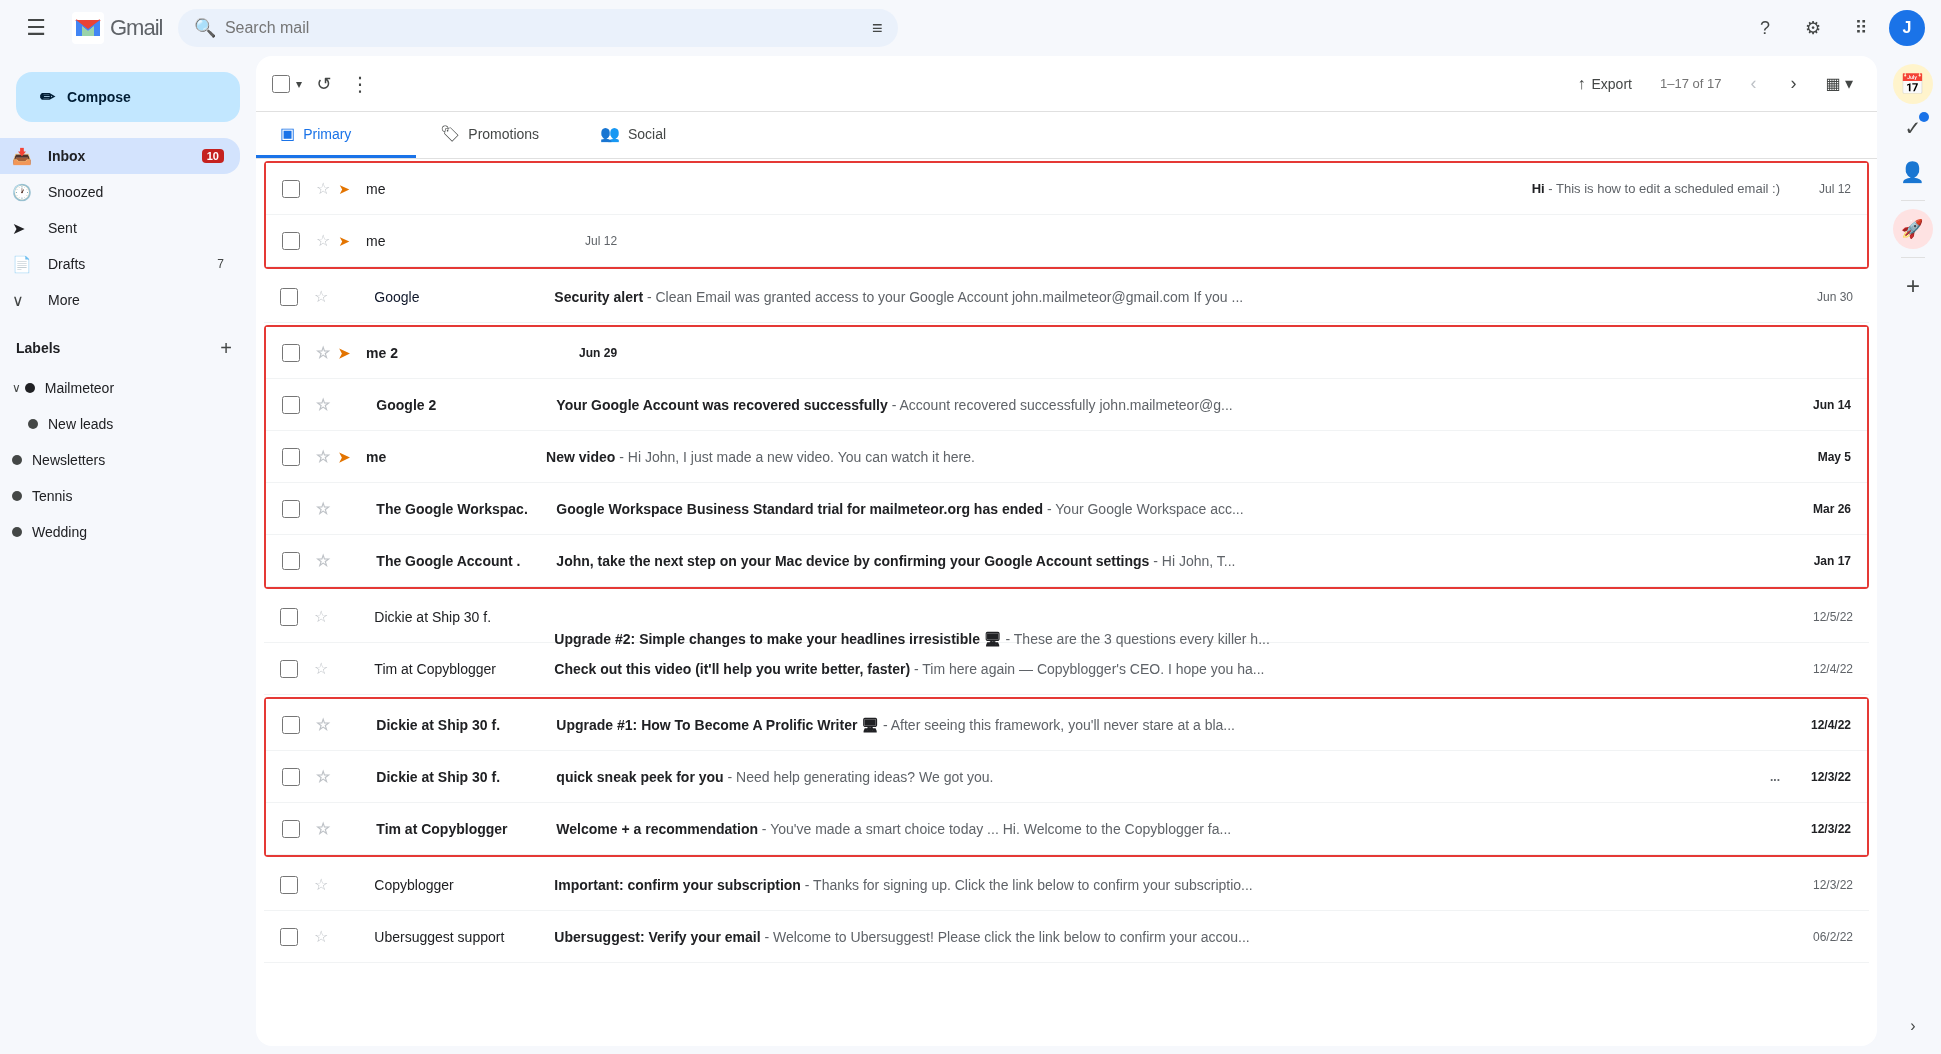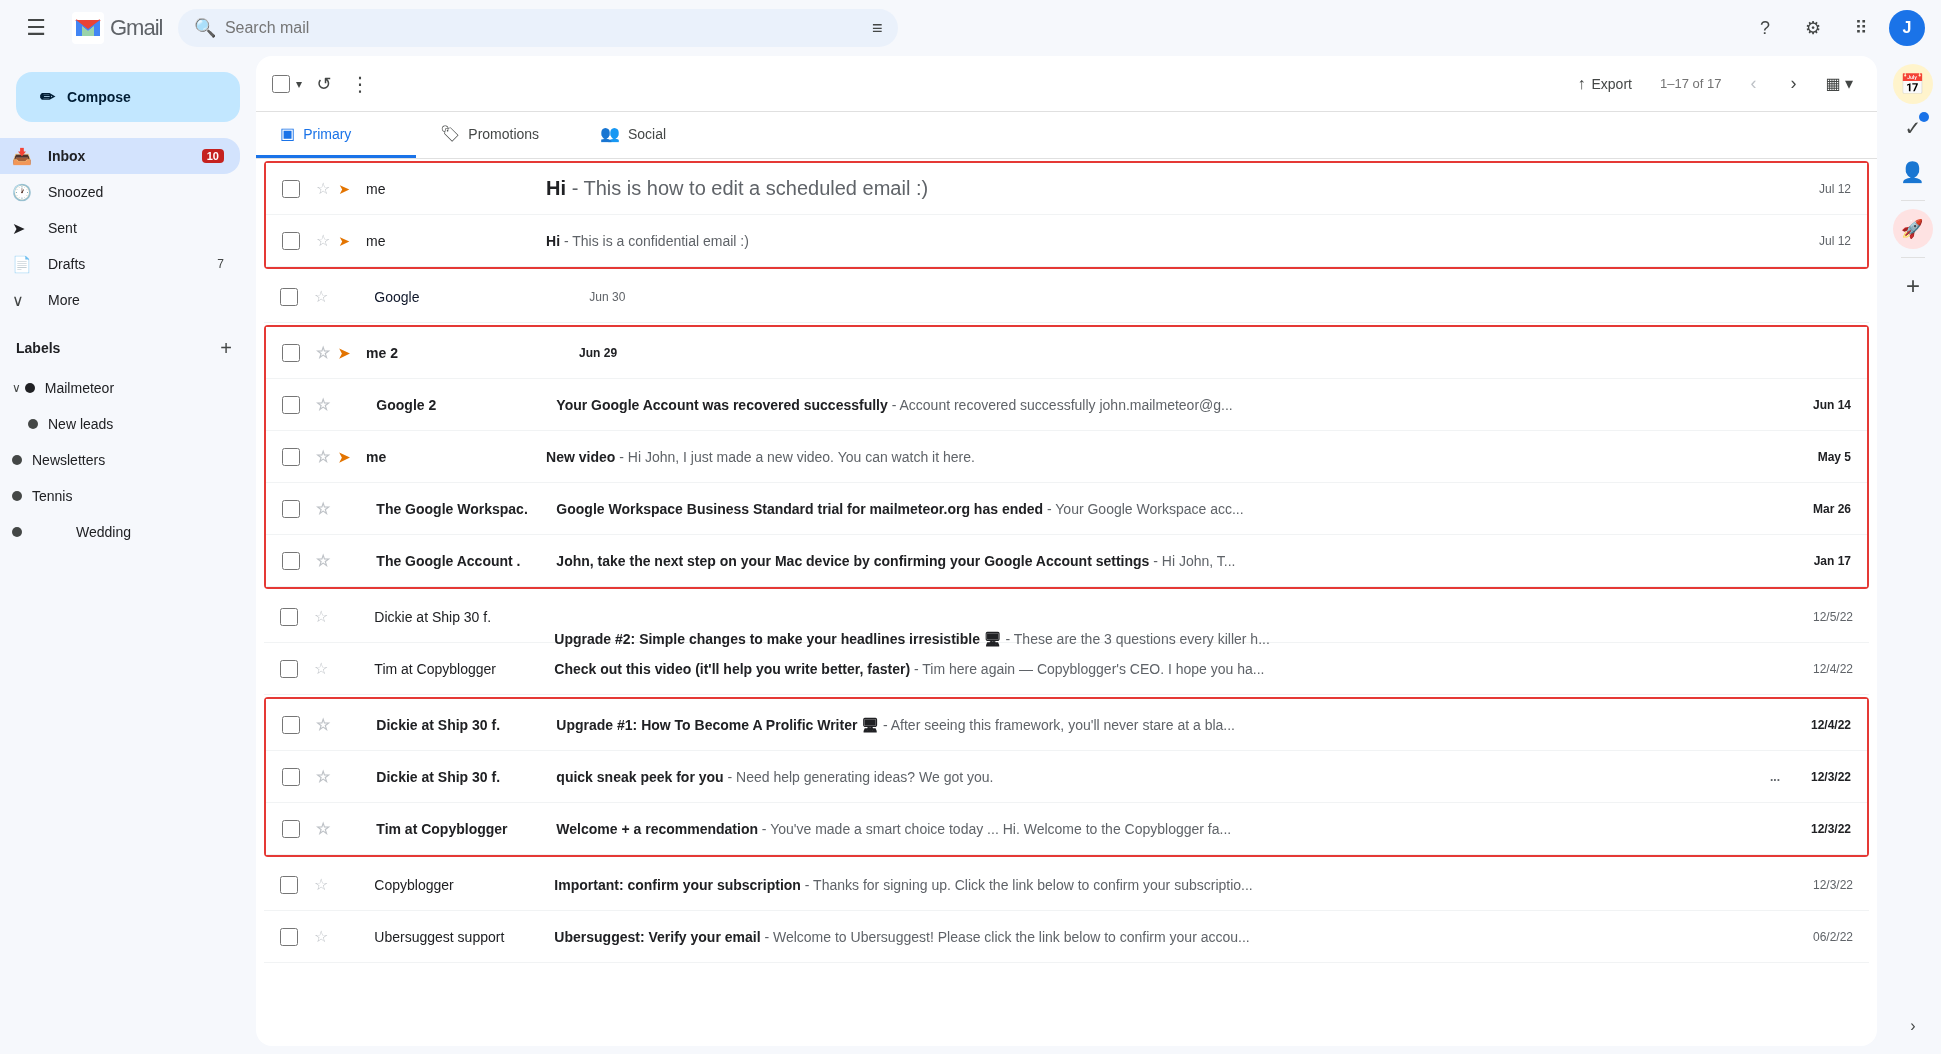--- a/index.html
+++ b/index.html
@@ -95,21 +95,21 @@
       <div style="display:flex;align-items:center;padding:4px 16px 4px 12px;height:36px;cursor:pointer;font-size:14px;color:#202124;">
         <span style="width:10px;height:10px;border-radius:50%;background:#444746;margin-right:10px;flex-shrink:0;"></span>
         <span>Newsletters</span>
       </div>
 
       <div style="display:flex;align-items:center;padding:4px 16px 4px 12px;height:36px;cursor:pointer;font-size:14px;color:#202124;">
         <span style="width:10px;height:10px;border-radius:50%;background:#444746;margin-right:10px;flex-shrink:0;"></span>
         <span>Tennis</span>
       </div>
 
-      <div style="display:flex;align-items:center;padding:4px 16px 4px 12px;height:36px;cursor:pointer;font-size:14px;color:#202124;gap:44px;">
+      <div style="display:flex;align-items:center;padding:4px 16px 4px 12px;height:36px;cursor:pointer;font-size:14px;color:#202124;">
         <span style="width:10px;height:10px;border-radius:50%;background:#444746;margin-right:10px;flex-shrink:0;"></span>
         <span>Wedding</span>
       </div>
     </div>
 
     <div style="flex:1;display:flex;flex-direction:column;background:#fff;margin:0 8px 8px 0;border-radius:16px;overflow:hidden;">
 
       <div style="display:flex;align-items:center;padding:8px 16px;gap:4px;border-bottom:1px solid #e0e0e0;min-height:56px;">
         <div style="display:flex;align-items:center;gap:4px;">
           <input type="checkbox" style="width: 18px; height: 18px; accent-color: rgb(26, 115, 232); cursor: pointer;">
@@ -144,44 +144,44 @@
         </div>
       </div>
 
       <div style="flex:1;overflow-y:auto;" id="email-list">
       <div style="border: 2px solid rgb(229, 57, 53); border-radius: 4px; margin: 2px 8px;">
             <div style="display: flex; align-items: center; padding: 0px 16px; height: 52px; border-bottom: 1px solid rgb(241, 243, 244); cursor: pointer; background: rgb(255, 255, 255); font-weight: 400;">
     <input type="checkbox" style="width: 18px; height: 18px; margin-right: 16px; flex-shrink: 0; accent-color: rgb(26, 115, 232); cursor: pointer;">
     <span style="font-size:16px;color:#bdc1c6;margin-right:8px;flex-shrink:0;cursor:pointer;">☆</span>
     <span style="font-size:14px;color:#e37400;margin-right:16px;flex-shrink:0;">➤</span>
     <span style="width:180px;flex-shrink:0;font-size:14px;color:#202124;overflow:hidden;text-overflow:ellipsis;white-space:nowrap;font-weight:400;">me</span>
-    <span style="flex:1;font-size:20px;color:#202124;overflow:hidden;text-overflow:ellipsis;white-space:nowrap;">
+    <span style="flex:1;font-size:13px;color:#202124;overflow:hidden;text-overflow:ellipsis;white-space:nowrap;text-align:right;">
       <span style="font-weight:600;">Hi</span><span style="color:#5f6368;font-weight:400;"> - This is how to edit a scheduled email :)</span>
     </span>
 
     <span style="font-size:12px;color:#5f6368;margin-left:16px;flex-shrink:0;text-align:right;min-width:55px;font-weight:400;">Jul 12</span>
   </div>
             <div style="display: flex; align-items: center; padding: 0px 16px; height: 52px; border-bottom: 1px solid rgb(241, 243, 244); cursor: pointer; background: rgb(255, 255, 255); font-weight: 400;">
     <input type="checkbox" style="width: 18px; height: 18px; margin-right: 16px; flex-shrink: 0; accent-color: rgb(26, 115, 232); cursor: pointer;">
     <span style="font-size:16px;color:#bdc1c6;margin-right:8px;flex-shrink:0;cursor:pointer;">☆</span>
     <span style="font-size:14px;color:#e37400;margin-right:16px;flex-shrink:0;">➤</span>
     <span style="width:180px;flex-shrink:0;font-size:14px;color:#202124;overflow:hidden;text-overflow:ellipsis;white-space:nowrap;font-weight:400;">me</span>
-    <span style="flex:1;font-size:14px;color:#202124;overflow:hidden;text-overflow:ellipsis;white-space:nowrap;">
-      <span style="font-weight:600;">Hi</span><span style="color:#5f6368;font-weight:400;"> - This is a confidential email :)</span>
-    </span>
 
     <span style="font-size:12px;color:#5f6368;margin-left:16px;flex-shrink:0;text-align:right;min-width:55px;font-weight:400;">Jul 12</span>
   </div>
           </div>
           <div style="margin: 0px 8px;">
             <div style="display: flex; align-items: center; padding: 0px 16px; height: 52px; border-bottom: 1px solid rgb(241, 243, 244); cursor: pointer; background: rgb(255, 255, 255); font-weight: 400;">
     <input type="checkbox" style="width: 18px; height: 18px; margin-right: 16px; flex-shrink: 0; accent-color: rgb(26, 115, 232); cursor: pointer;">
     <span style="font-size:16px;color:#bdc1c6;margin-right:8px;flex-shrink:0;cursor:pointer;">☆</span>
     <span style="width:22px;margin-right:16px;flex-shrink:0;"></span>
     <span style="width:180px;flex-shrink:0;font-size:14px;color:#0f172a;overflow:hidden;text-overflow:ellipsis;white-space:nowrap;font-weight:400;">Google</span>
+    <span style="flex:1;font-size:14px;color:#202124;overflow:hidden;text-overflow:ellipsis;white-space:nowrap;">
+      <span style="font-weight:600;">Security alert</span><span style="color:#5f6368;font-weight:400;"> - Clean Email was granted access to your Google Account john.mailmeteor@gmail.com If you ...</span>
+    </span>
 
     <span style="font-size:12px;color:#5f6368;margin-left:16px;flex-shrink:0;text-align:right;min-width:55px;font-weight:400;">Jun 30</span>
   </div>
           </div>
           <div style="border: 2px solid rgb(229, 57, 53); border-radius: 4px; margin: 2px 8px;">
             <div style="display: flex; align-items: center; padding: 0px 16px; height: 52px; border-bottom: 1px solid rgb(241, 243, 244); cursor: pointer; background: rgb(255, 255, 255); font-weight: 600;">
     <input type="checkbox" style="width: 18px; height: 18px; margin-right: 16px; flex-shrink: 0; accent-color: rgb(26, 115, 232); cursor: pointer;">
     <span style="font-size:16px;color:#bdc1c6;margin-right:8px;flex-shrink:0;cursor:pointer;">☆</span>
     <span style="font-size:14px;color:#e37400;margin-right:16px;flex-shrink:0;">➤</span>
     <span style="width:180px;flex-shrink:0;font-size:14px;color:#202124;overflow:hidden;text-overflow:ellipsis;white-space:nowrap;font-weight:700;">me 2</span>

